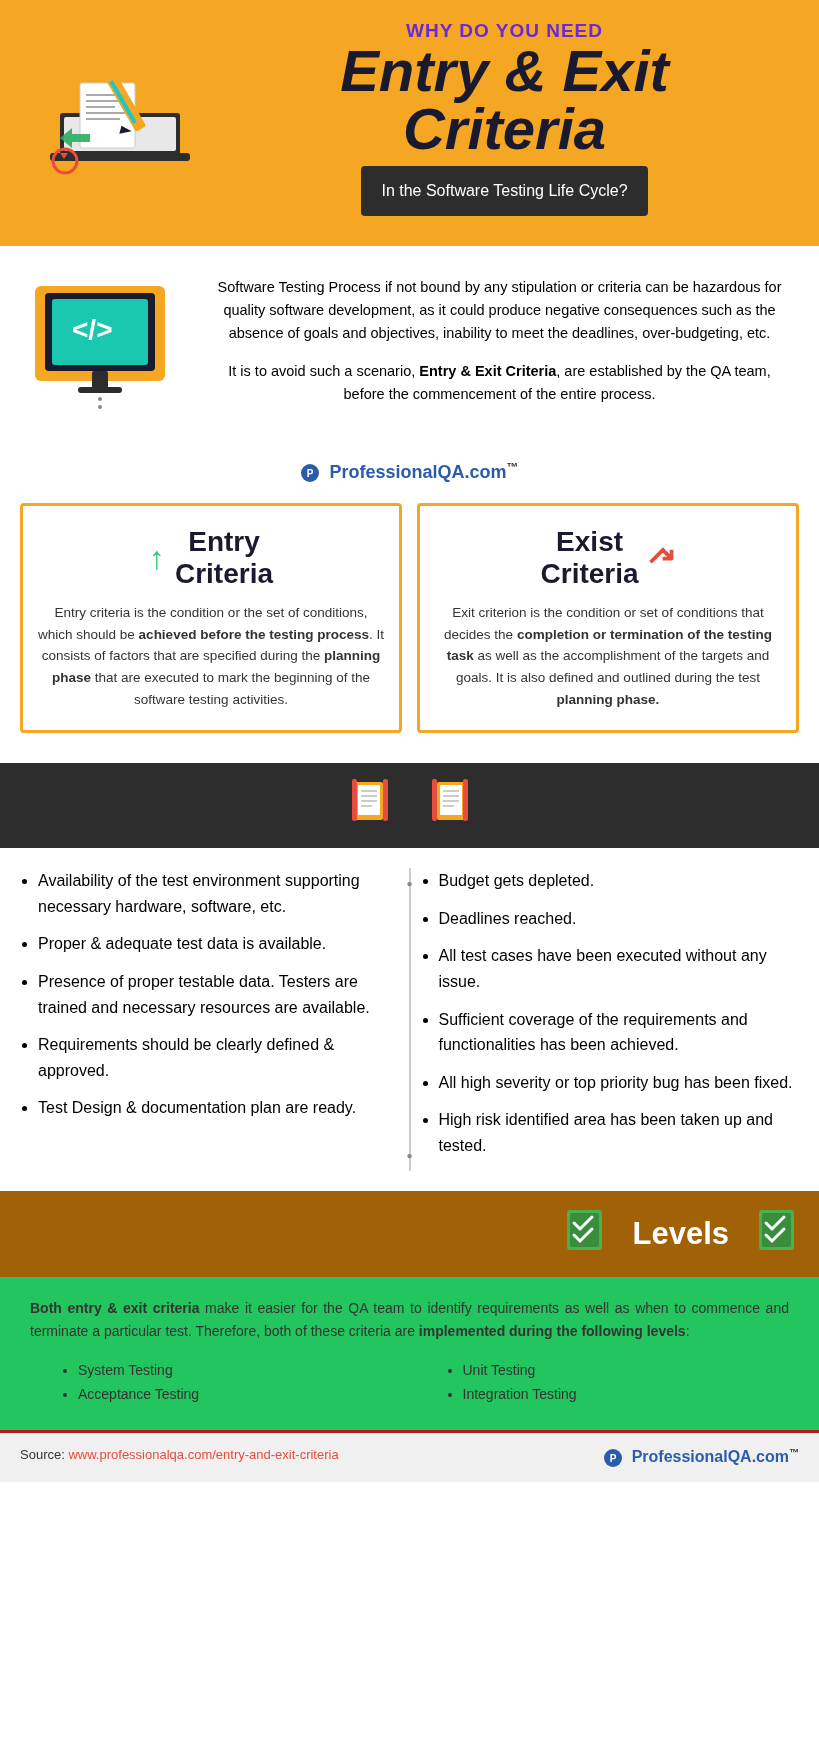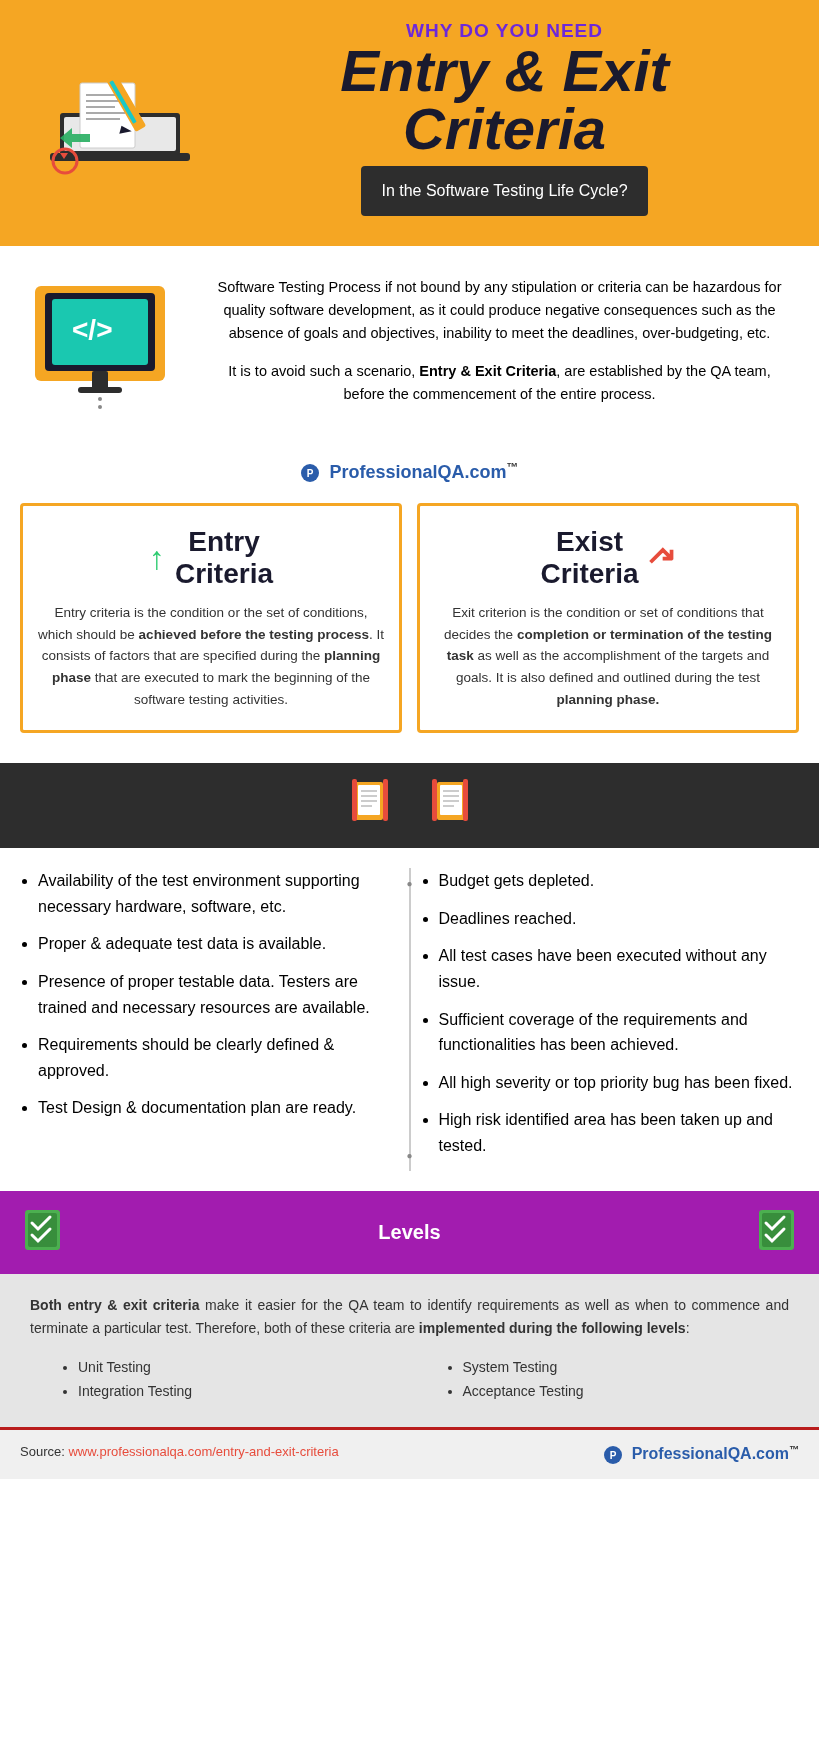--- a/index.html
+++ b/index.html
@@ -177,34 +177,34 @@
       position: absolute;
       bottom: 10px;
       left: 50%;
       transform: translateX(-50%);
       color: #888;
       font-size: 10px;
     }
 
     
     .levels-header {
-      background: #a21caf;
+      background: #a16207;
       color: #fff;
       text-align: center;
-      font-size: 20px;
+      font-size: 31px;
       font-weight: bold;
       padding: 14px 20px;
       display: flex;
       align-items: center;
-      justify-content: space-between;
+      justify-content: flex-end;
       gap: 20px;
     }
     .levels-body {
       padding: 20px 30px 20px;
-      background: #e5e5e5;
+      background: #22c55e;
     }
     .levels-intro {
       font-size: 14px;
       color: #333;
       line-height: 1.7;
       margin-bottom: 18px;
       text-align: justify;
     }
     .levels-lists {
       display: flex;
@@ -423,28 +423,28 @@
   </span>
 </div>
 
 <div class="levels-body">
   <p class="levels-intro">
     <strong>Both entry &amp; exit criteria</strong> make it easier for the QA team to identify requirements as well as when to commence and terminate a particular test. Therefore, both of these criteria are <strong>implemented during the following levels</strong>:
   </p>
   <div class="levels-lists">
     <div class="levels-col">
       <ul>
+        <li>System Testing</li>
+        <li>Acceptance Testing</li>
+      </ul>
+    </div>
+    <div class="levels-col">
+      <ul>
         <li>Unit Testing</li>
         <li>Integration Testing</li>
-      </ul>
-    </div>
-    <div class="levels-col">
-      <ul>
-        <li>System Testing</li>
-        <li>Acceptance Testing</li>
       </ul>
     </div>
   </div>
 </div>
 
 <div class="footer">
   <div class="footer-source">
     <span>Source: </span>
     <a href="#">www.professionalqa.com/entry-and-exit-criteria</a>
   </div>

